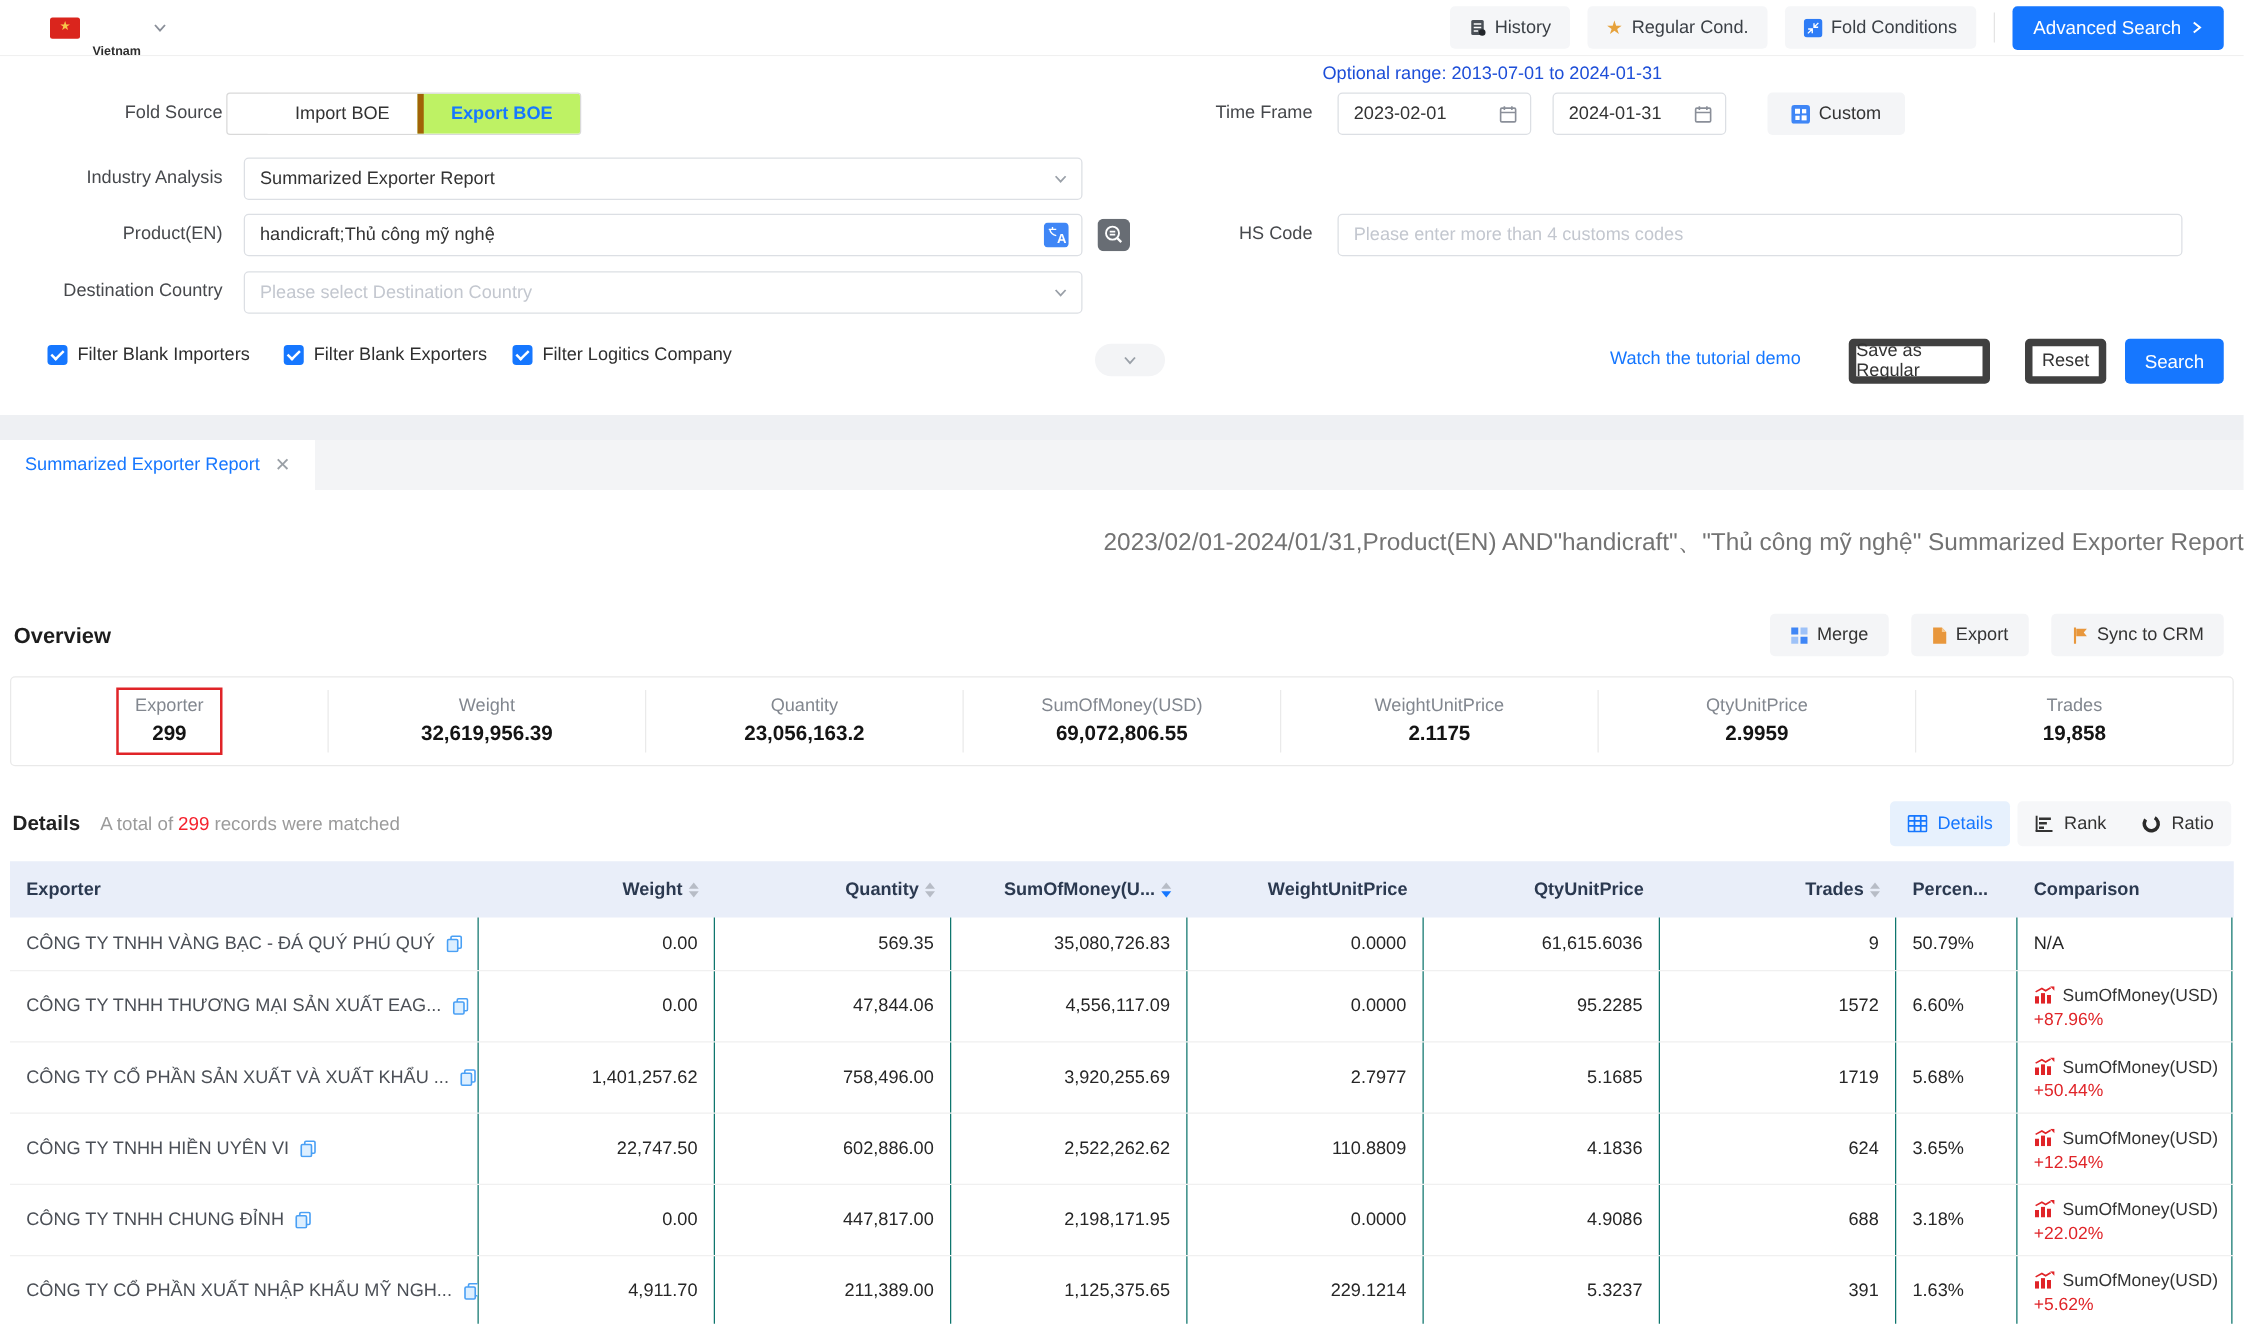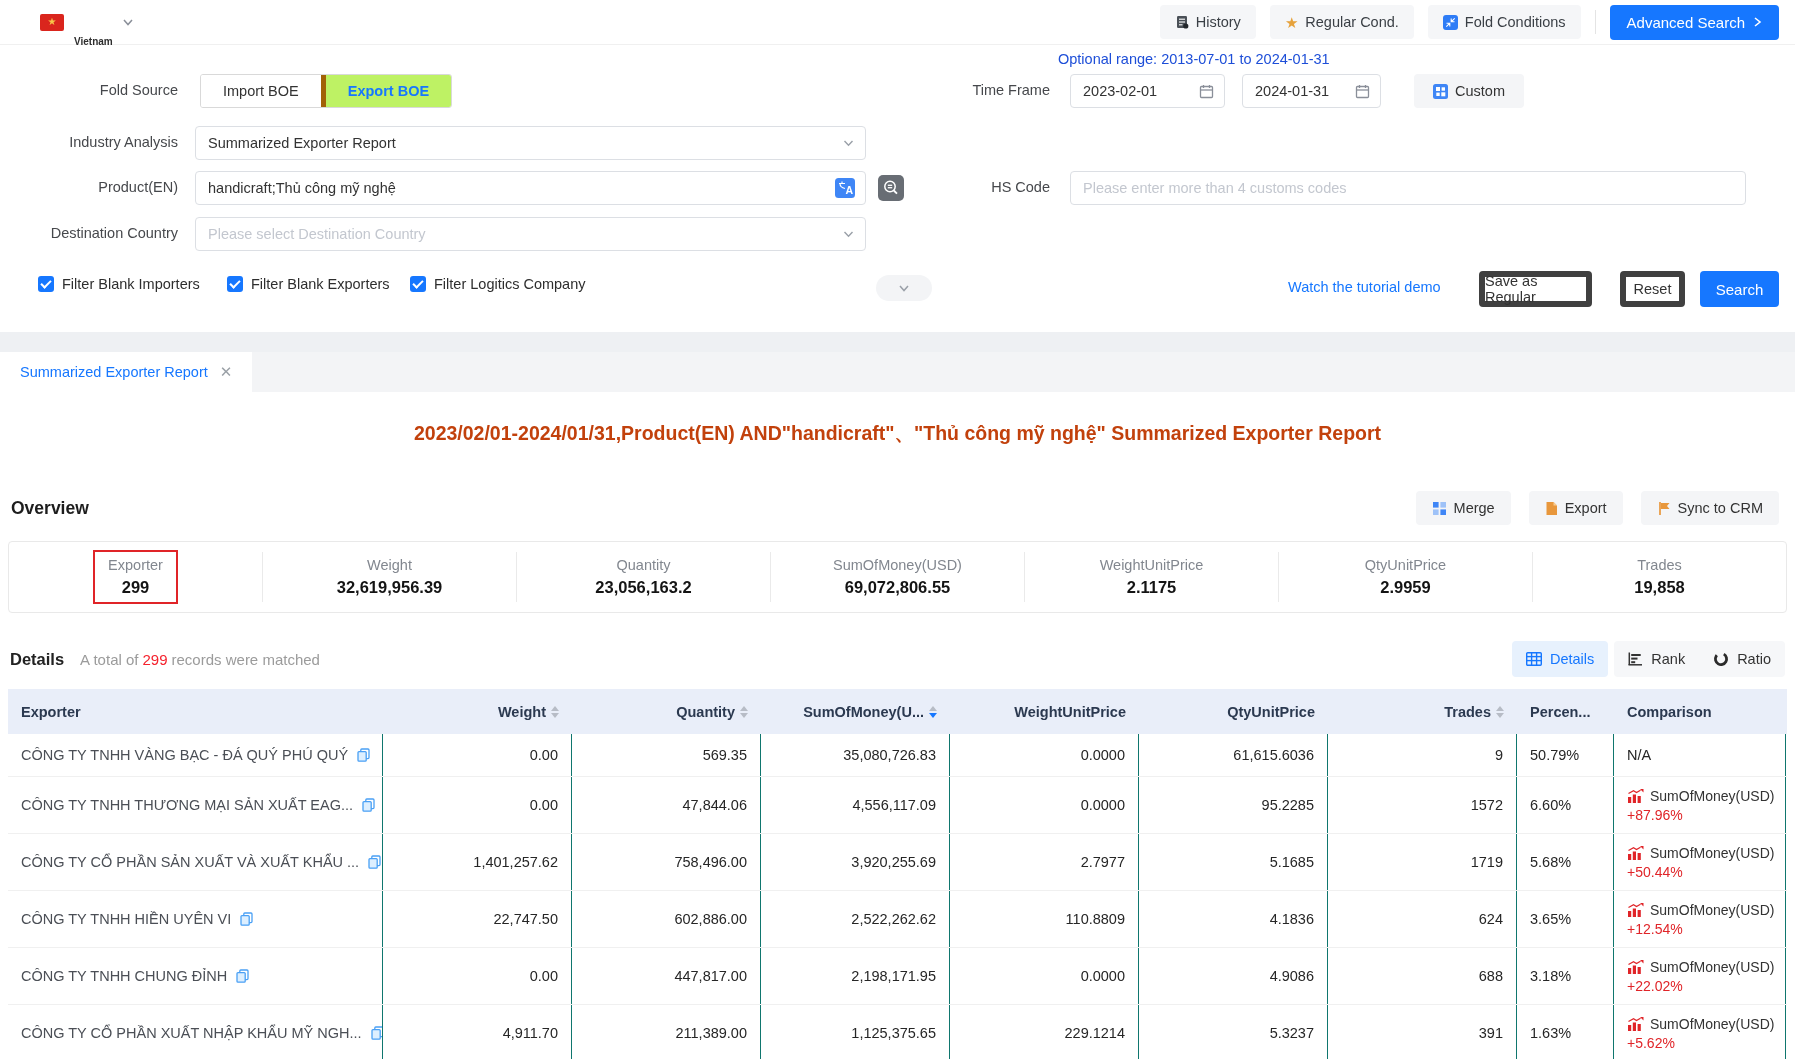--- a/index.html
+++ b/index.html
@@ -20,22 +20,22 @@
     align-items:center; gap:7px; padding:0 15px; font-size:14.5px; color:#3a3f45; cursor:pointer; }
   .vdiv { width:1px; height:24px; background:#e4e4e4; }
   .adv-btn { height:35px; background:#1677ff; color:#fff; border-radius:4px;
     display:flex; align-items:center; gap:8px; padding:0 17px; font-size:15px; cursor:pointer; }
   .star-ic { color:#e6a23c; font-size:15px; line-height:1; }
 
   
   .form { position:relative; height:287px; background:#fff; }
   .f-label { position:absolute; left:0; width:178px; text-align:right; font-size:14.5px; color:#46484c; }
   .opt-range { position:absolute; left:1058px; top:6px; font-size:14.5px; color:#1d4ed8; }
-  .seg { position:absolute; left:200px; top:29px; height:34px; display:flex;
-    border:1px solid #d9d9d9; border-radius:3px; overflow:hidden; }
+  .seg { position:absolute; left:181px; top:29px; height:34px; display:flex;
+    border:1px solid #d9d9d9; border-radius:3px; overflow:hidden;padding-left:32px; }
   .seg-btn { padding:0 22px; display:flex; align-items:center; font-size:14.5px;
     background:#fff; color:#333; cursor:pointer; }
   .seg-btn.active { background:#bef264; color:#1677ff; border-left:5px solid #a16207;font-weight:bold; }
   .inp, .sel { position:absolute; height:34px; border:1px solid #dcdfe4; border-radius:4px;
     background:#fff; font-size:14.5px; color:#333; display:flex; align-items:center;
     padding:0 12px; }
   .placeholder { color:#c3c7cf; }
   .sel .chev { position:absolute; right:10px; }
   .date-ic { position:absolute; right:10px; }
   .custom-btn { position:absolute; left:1414px; top:29px; width:110px; height:34px;
@@ -60,21 +60,21 @@
 
   .gray-band { height:20px; background:#eef0f3; }
 
   
   .tab-strip { height:40px; background:#f3f4f6; display:flex; }
   .tab { background:#fff; display:flex; align-items:center; gap:12px; padding:0 20px; cursor:pointer; }
   .tab-title { color:#1677ff; font-size:14.5px; }
   .tab-close { color:#9aa0a6; font-size:15px; cursor:pointer; }
 
   
-  .report-title { margin-top:28px; text-align:center; font-size:19.5px; font-weight:700; color:#c2410c; }
+  .report-title { margin-top:28px; text-align:right; font-size:19.5px; font-weight:400; color:#737373; }
   .overview-row { margin:44px 16px 0 11px; display:flex; align-items:center; }
   .overview-h { font-size:17.5px; font-weight:bold; color:#1d1d1d; }
   .ov-btns { margin-left:auto; display:flex; gap:18px; }
   .ov-btn { height:34px; background:#f4f5f7; border-radius:4px; display:flex;
     align-items:center; gap:7px; padding:0 16px; font-size:14.5px; color:#333; cursor:pointer; }
 
   .stats-card { margin:16px 8px 0 8px; border:1px solid #e9e9e9; border-radius:4px;
     height:72px; display:flex; align-items:center; }
   .stat { flex:1; text-align:center; }
   .stat + .stat { border-left:1px solid #eaeaea; }

